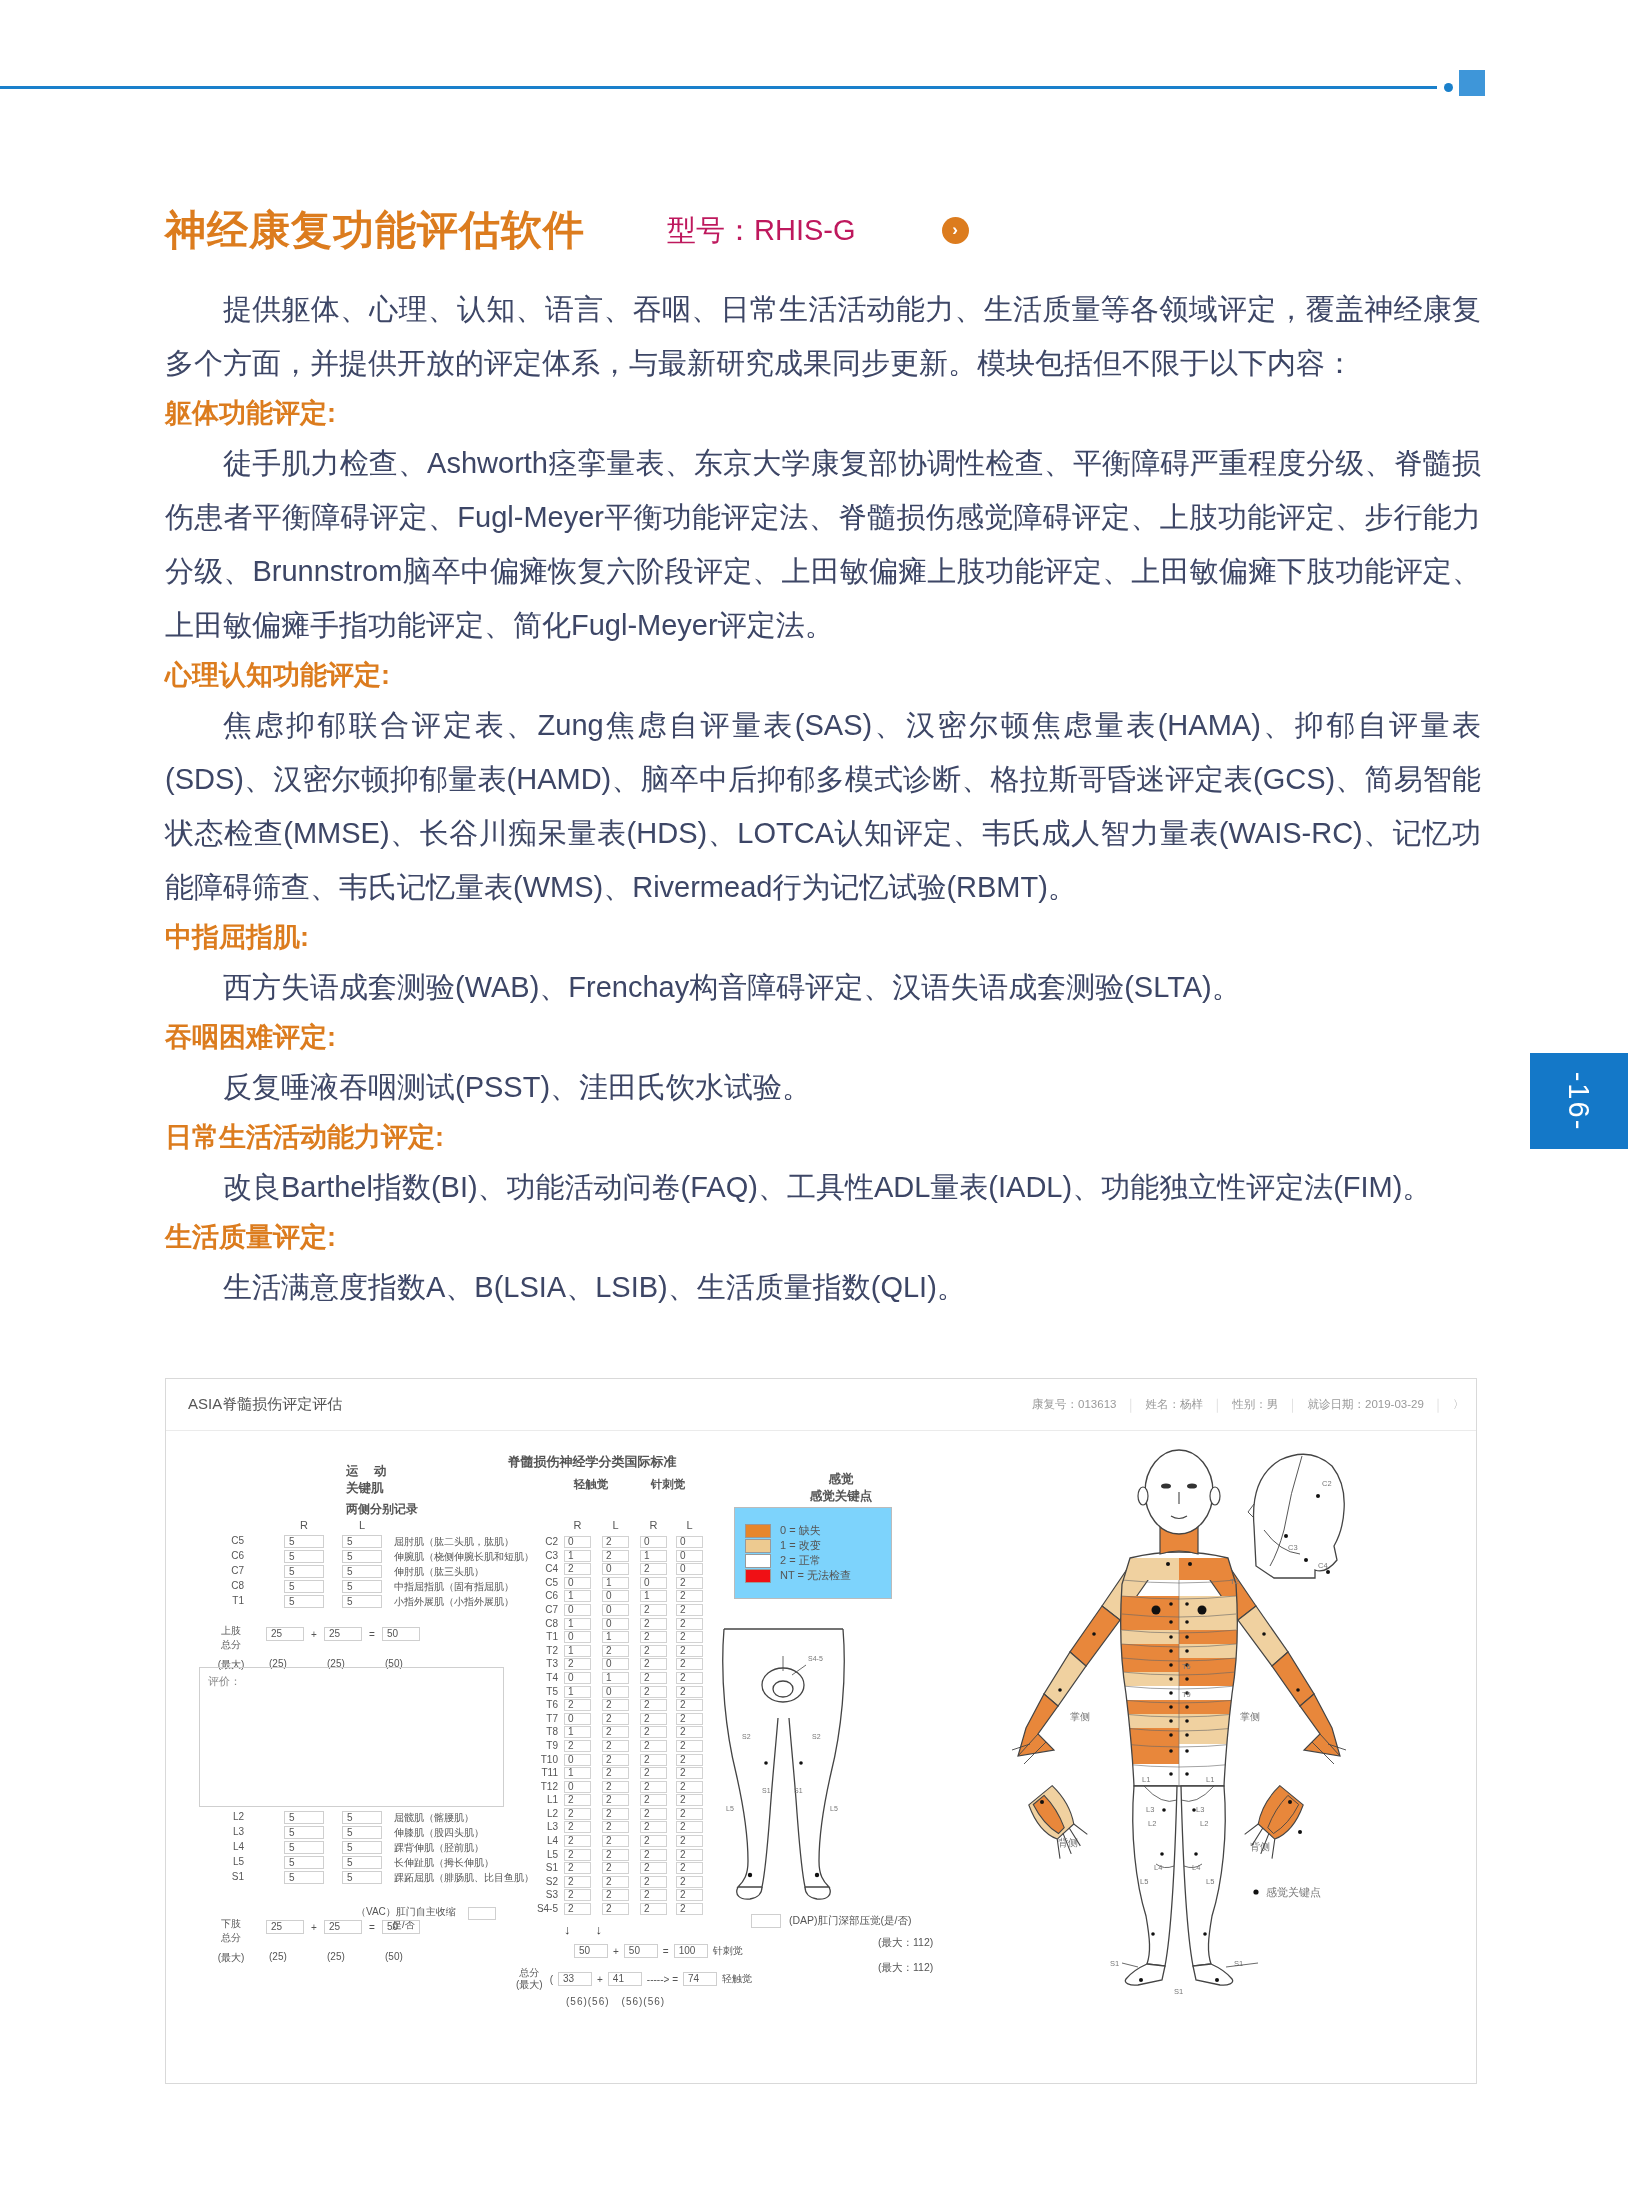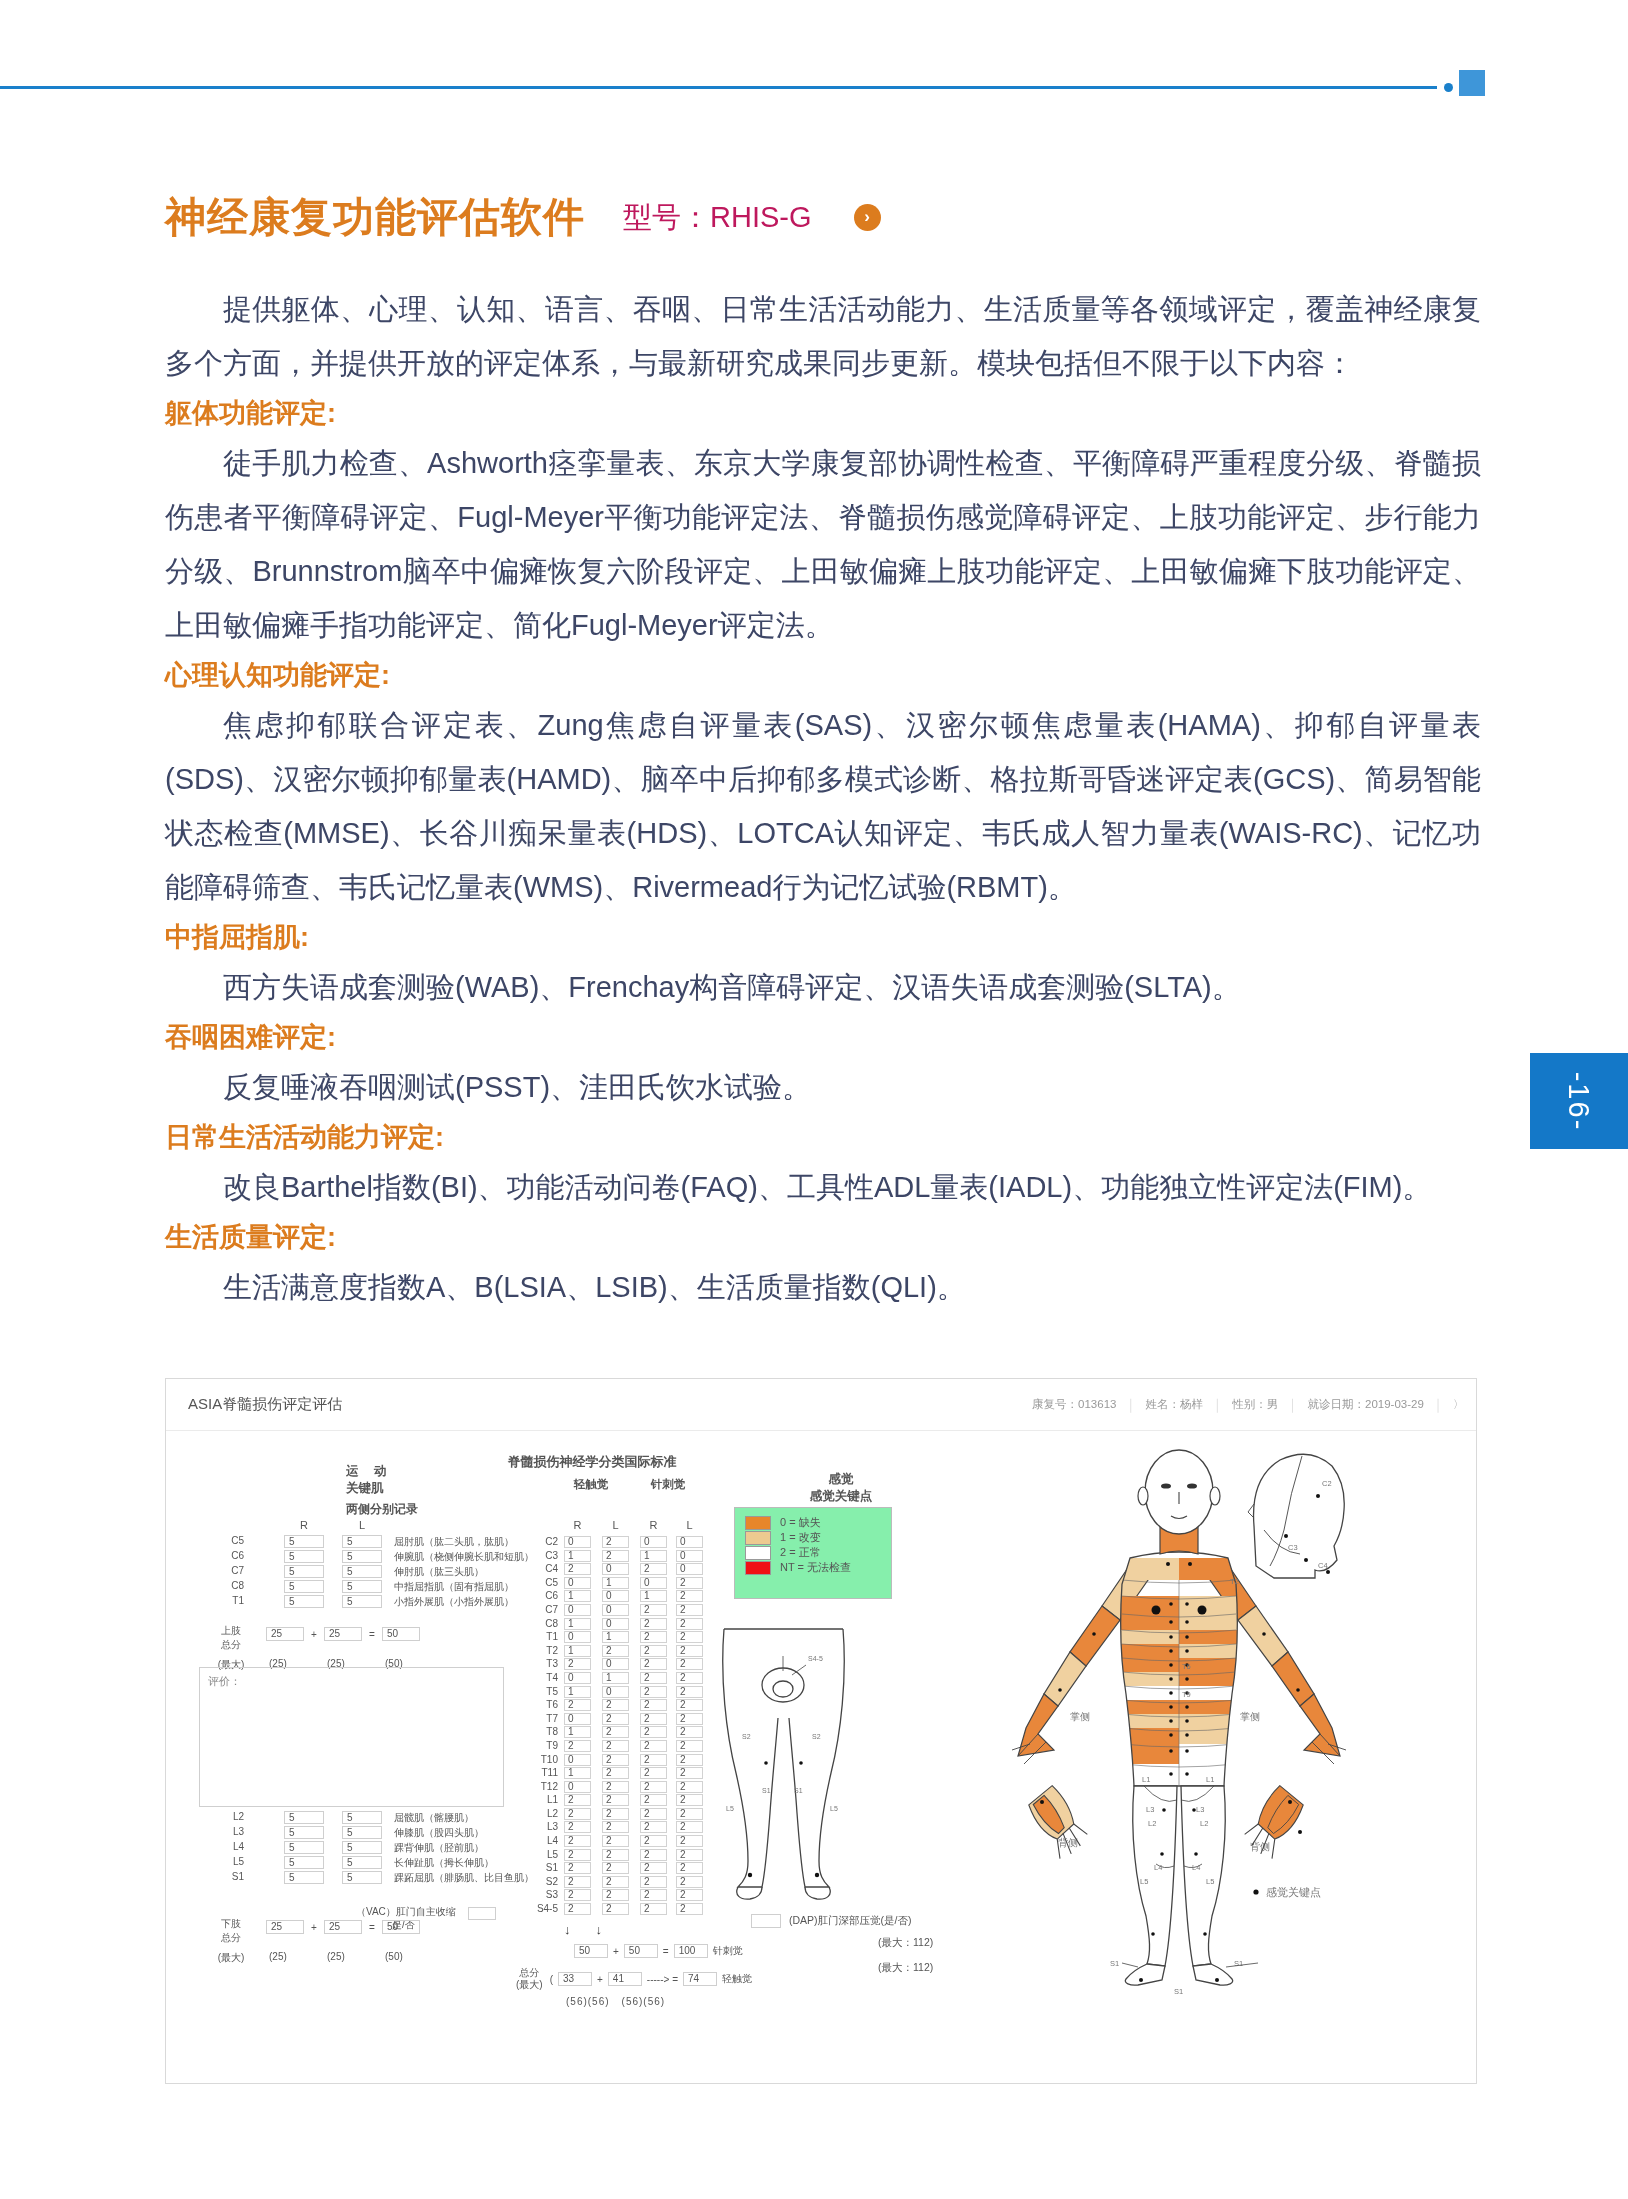--- a/index.html
+++ b/index.html
@@ -5,21 +5,21 @@
   * { box-sizing: border-box; margin: 0; padding: 0; }
   body { background:#fff; font-family:"Liberation Sans","DejaVu Sans",sans-serif; }
   #page { position:relative; width:1628px; height:2199px; background:#fff; overflow:hidden; }
 
   
   .top-line { position:absolute; left:0; top:86px; width:1437px; height:3px; background:#1A80CB; }
   .top-dot { position:absolute; left:1444px; top:83px; width:9px; height:9px; border-radius:50%; background:#1A80CB; }
   .top-square { position:absolute; left:1459px; top:70px; width:26px; height:26px; background:#3E96D9; }
 
   
-  .title-row { position:absolute; left:165px; top:190px; display:flex; align-items:center; }
+  .title-row { position:absolute; left:165px; top:203px; display:flex; align-items:center;gap:44px; }
   .doc-title { font-size:41px; font-weight:bold; color:#DC7C1E; letter-spacing:1px; }
   .doc-model { font-size:29px; font-weight:normal; color:#be185d; margin-left:38px; }
   .go-icon { width:27px; height:27px; border-radius:50%; background:#DC7C1E; color:#fff; display:flex;
              align-items:center; justify-content:center; font-size:17px; font-weight:bold; margin-left:42px; padding-bottom:2px;}
 
   
   .doc-text { position:absolute; left:165px; top:282px; width:1316px; color:#3D4666; font-size:29px; }
   .doc-text p { line-height:54px; text-indent:2em; text-align:justify; }
   .sec-h { color:#DC7C1E; font-weight:bold; font-size:27px; line-height:46px; }
 
@@ -91,22 +91,22 @@
   #st1 { left:408px; top:565px; }
   #st2 { left:350px; top:588px; }
   #st2 .lblcol { display:flex; flex-direction:column; align-items:center; margin-right:2px; line-height:12px;}
   #st3 { left:400px; top:617px; letter-spacing:1px; gap:12px;}
   .dap { position:absolute; left:585px; top:535px; display:flex; align-items:center; gap:8px; font-size:10.5px; color:#555;}
   .dap .dbox { width:30px; height:14px; border:1px solid #CFCFCF; background:#fff;}
   .max112a { position:absolute; left:712px; top:557px; font-size:10.5px; color:#555;}
   .max112b { position:absolute; left:712px; top:582px; font-size:10.5px; color:#555;}
 
   
-  .legend { position:absolute; left:568px; top:128px; width:158px; height:92px; border:1px solid #BBB; background:#86efac;
-            padding:7px 10px; display:flex; flex-direction:column; justify-content:flex-start; }
+  .legend { position:absolute; left:568px; top:128px; width:158px; height:92px; border:1px solid #BBB; background:#7dd3fc;
+            padding:0 10px; display:flex; flex-direction:column; justify-content:center; }
   .lg-row { display:flex; align-items:center; gap:9px; font-size:11px; color:#555; }
   .sw { width:26px; height:14px; border:1px solid #999; flex:none; }
 
   .legs-svg { position:absolute; left:540px; top:244px; }
   .fig-svg  { position:absolute; left:768px; top:55px; }
   svg text { fill:#777; font-family:"Liberation Sans","DejaVu Sans",sans-serif; }
 </style>
 </head>
 <body>
 

